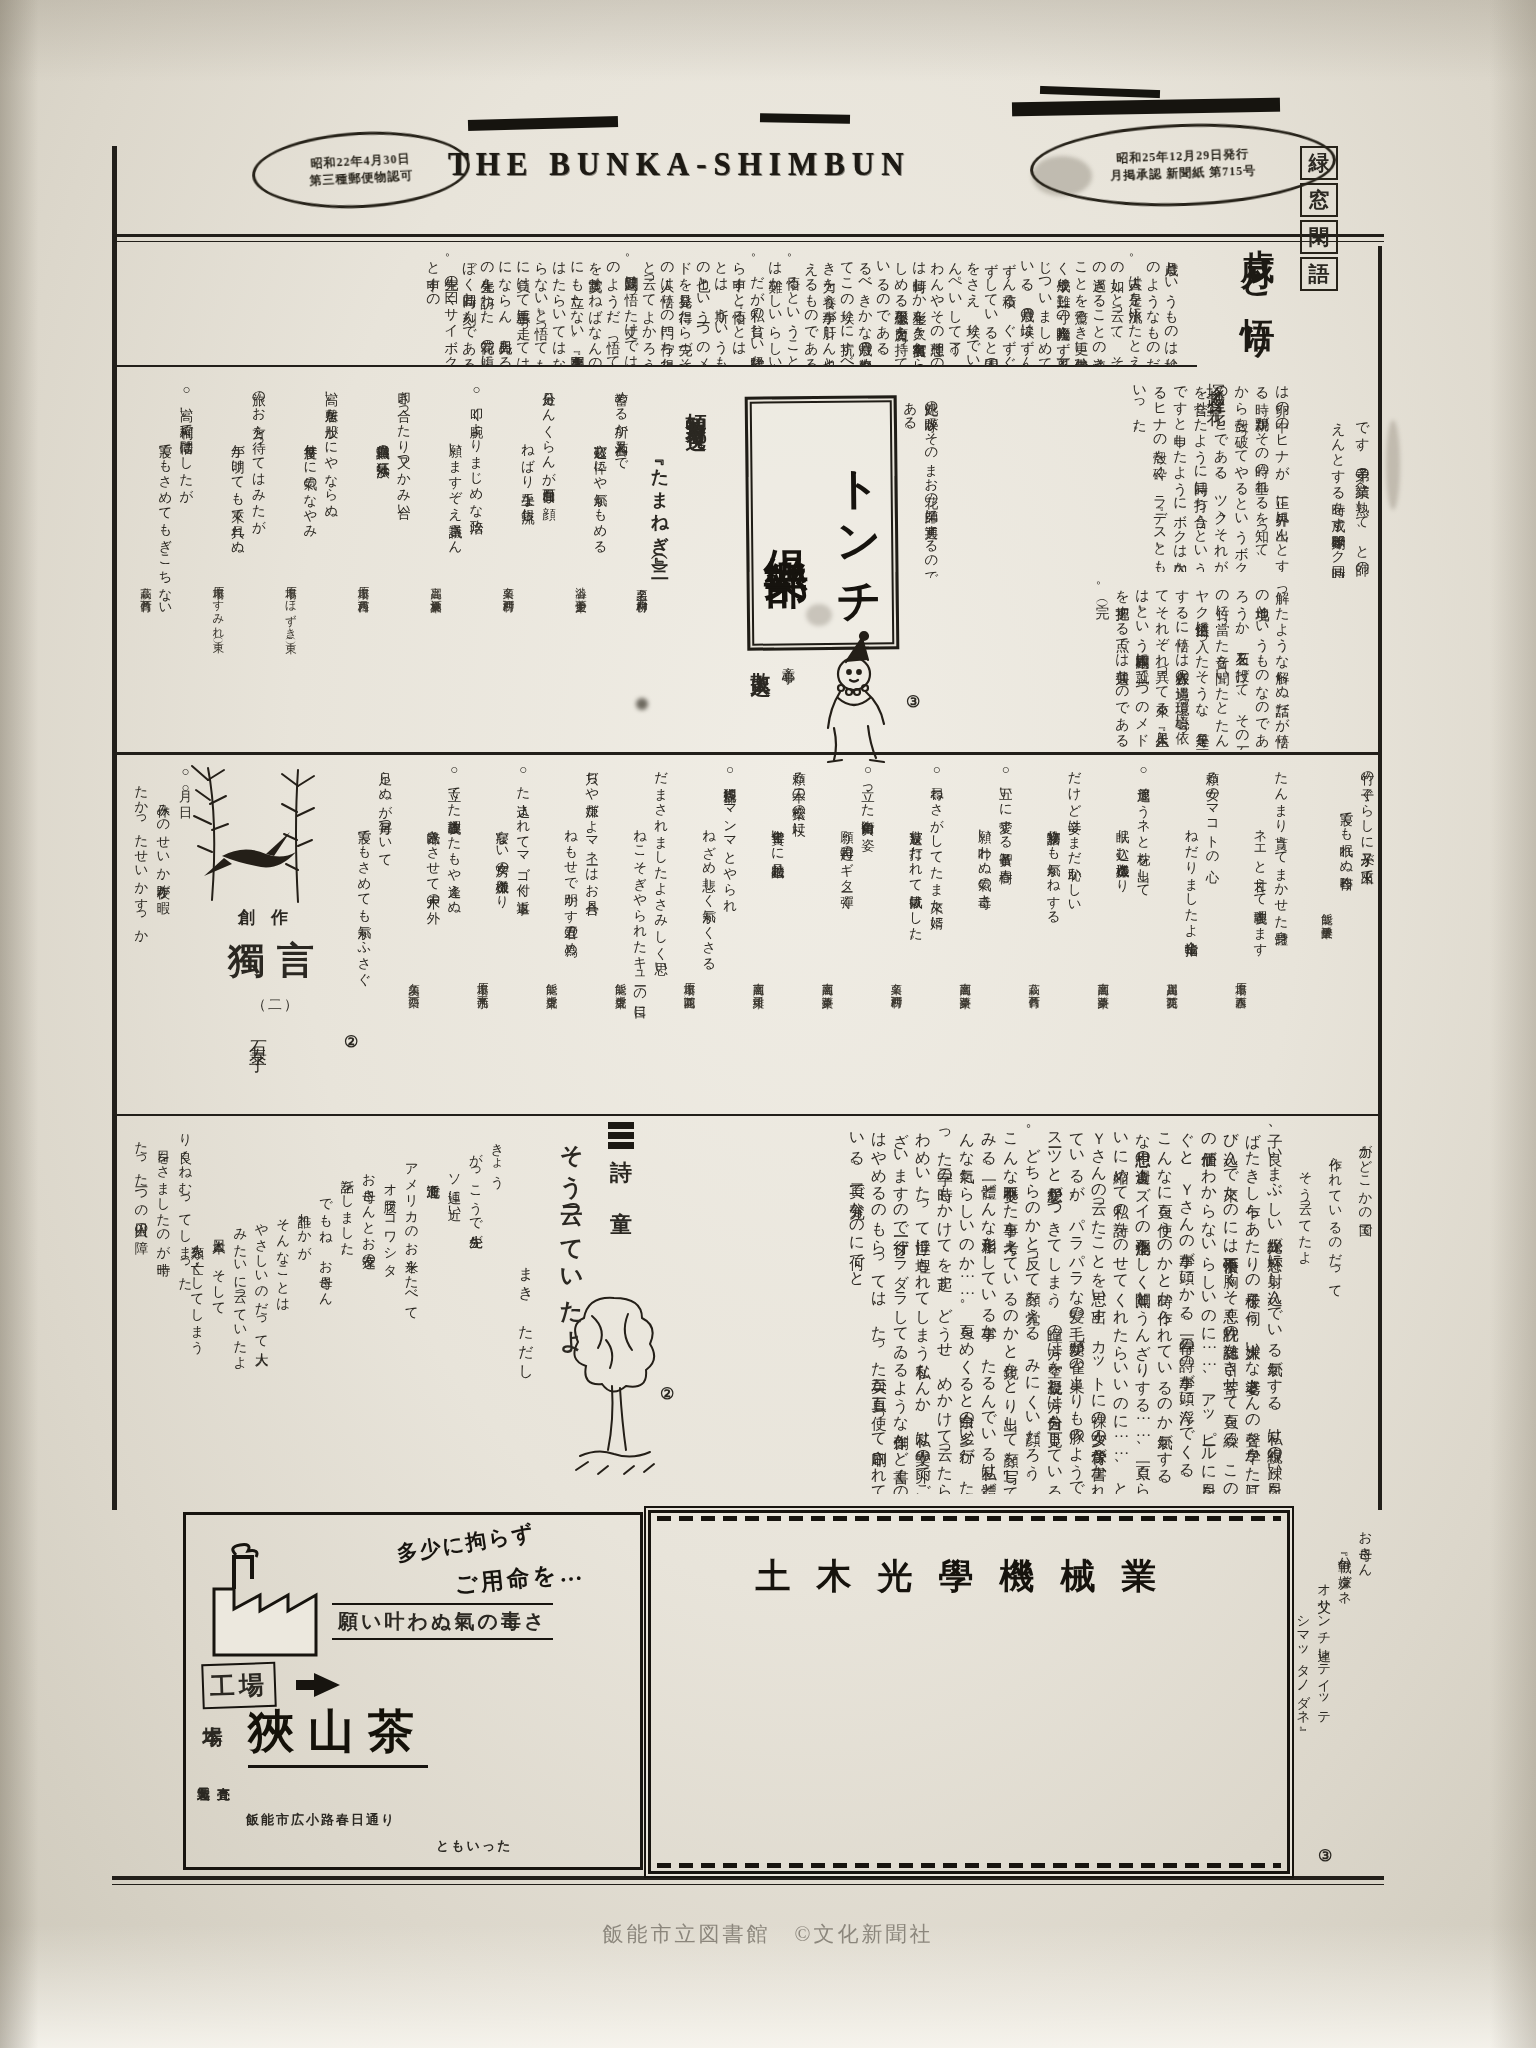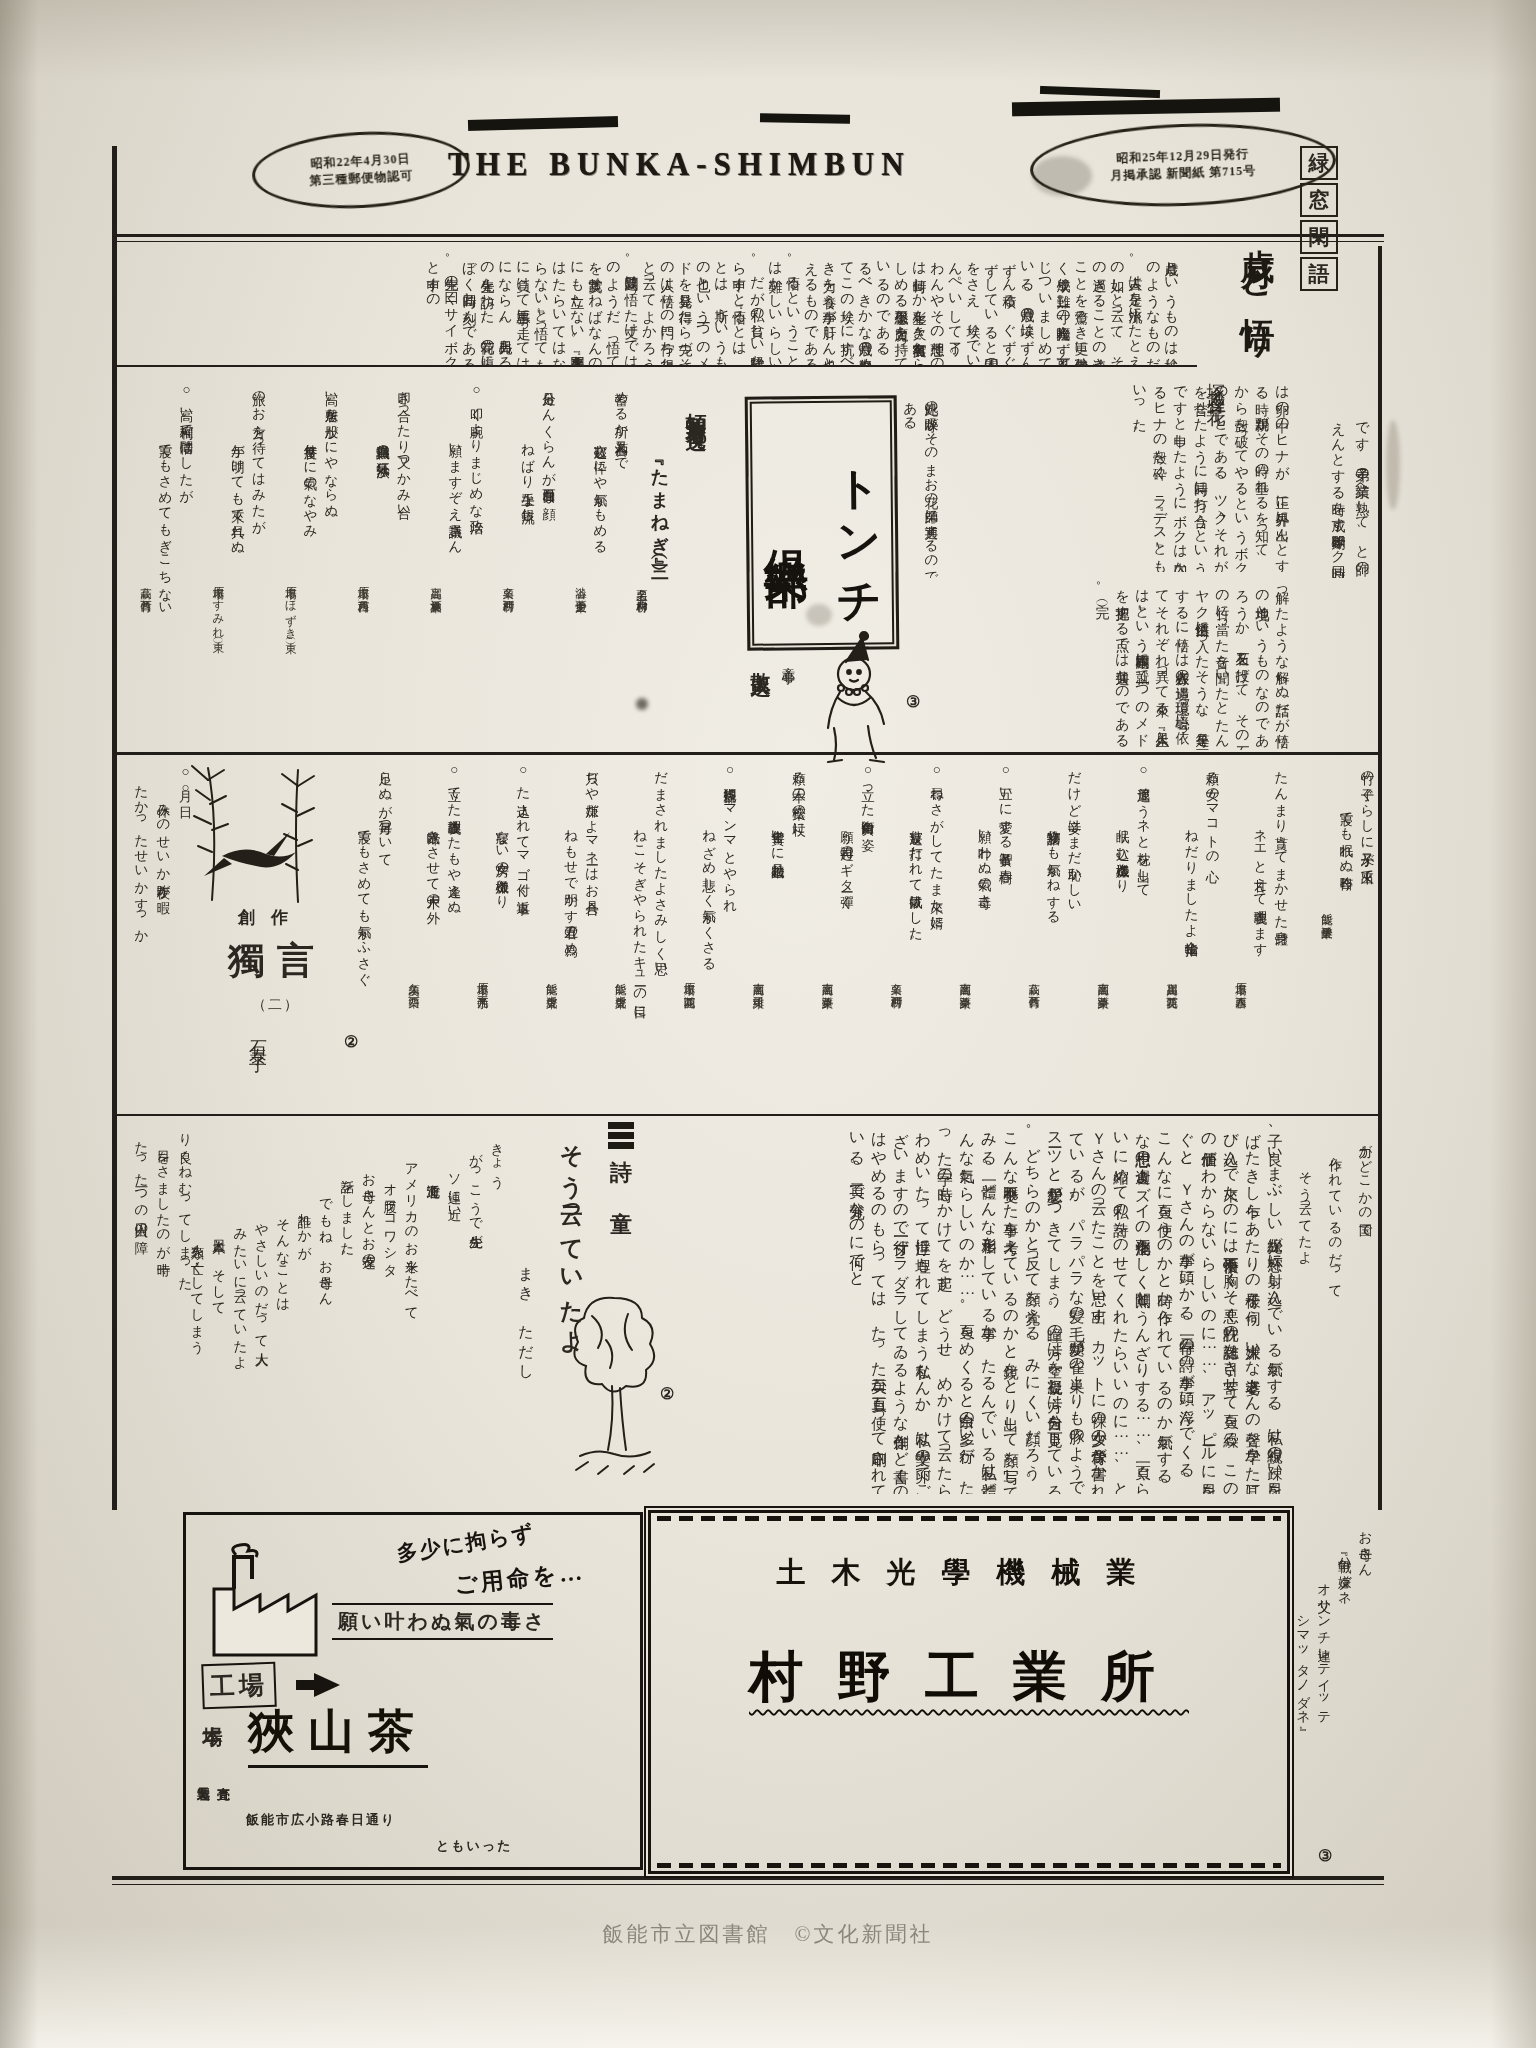--- a/index.html
+++ b/index.html
@@ -84,21 +84,21 @@
         padding:4px 6px; letter-spacing:4px; transform:rotate(-2deg);}
   .arrow{position:absolute; width:0; height:0; border-left:26px solid #17140f;
          border-top:12px solid transparent; border-bottom:12px solid transparent;}
   .arrow::before{content:""; position:absolute; left:-44px; top:-5px; width:20px; height:10px; background:#17140f;}
   .big-cha{position:absolute; font-size:46px; font-weight:bold; letter-spacing:14px;
            border-bottom:3px solid #17140f; padding-bottom:2px; color:#141109;}
   .big-shop{position:absolute; font-size:52px; font-weight:bold; letter-spacing:8px; color:#100d07;}
   .ad-small{position:absolute; font-size:13px; font-weight:bold; letter-spacing:2px;}
   .mfr{position:absolute; display:flex; flex-direction:row-reverse; gap:2px;}
   .mfr span{writing-mode:vertical-rl; text-orientation:upright; font-size:13px; font-weight:bold;}
-  .biz{position:absolute; width:100%; text-align:center; font-size:29px; font-weight:bold; letter-spacing:26px; color:#16130d;}
+  .biz{position:absolute; width:100%; text-align:center; font-size:35px; font-weight:bold; letter-spacing:26px; color:#16130d;}
   .coname{position:absolute; width:100%; text-align:center; font-size:54px; font-weight:bold; letter-spacing:34px; color:#100d07;
           text-decoration:underline wavy 2px; text-underline-offset:14px;}
   .coaddr{position:absolute; width:100%; text-align:center; font-size:27px; font-weight:bold; letter-spacing:5px; color:#16130d;}
   .footer{position:absolute; width:100%; text-align:center; font-size:21px; color:#8b867c; letter-spacing:3px;}
   svg{display:block;}
 </style>
 </head>
 <body>
 
 <div class="page">
@@ -415,17 +415,16 @@
       <span>製造元</span>
     </div>
     <div class="ad-small" style="left:60px; top:296px;">飯能市広小路春日通り</div>
     <div class="ad-small" style="left:250px; top:322px;">ともいった</div>
   </div>
 
   <div class="ad-right" style="left:648px; top:1510px; width:636px; height:358px;">
     <div class="dash-t"></div>
     <div class="dash-b"></div>
     <div class="biz" style="top:40px;">土木光學機械業</div>
-    <div class="coname" style="top:128px;">村野工業所</div>
   </div>
 
   <div class="footer" style="top:1920px;">飯能市立図書館　©文化新聞社</div>
 </div>
 
 </body></html>

